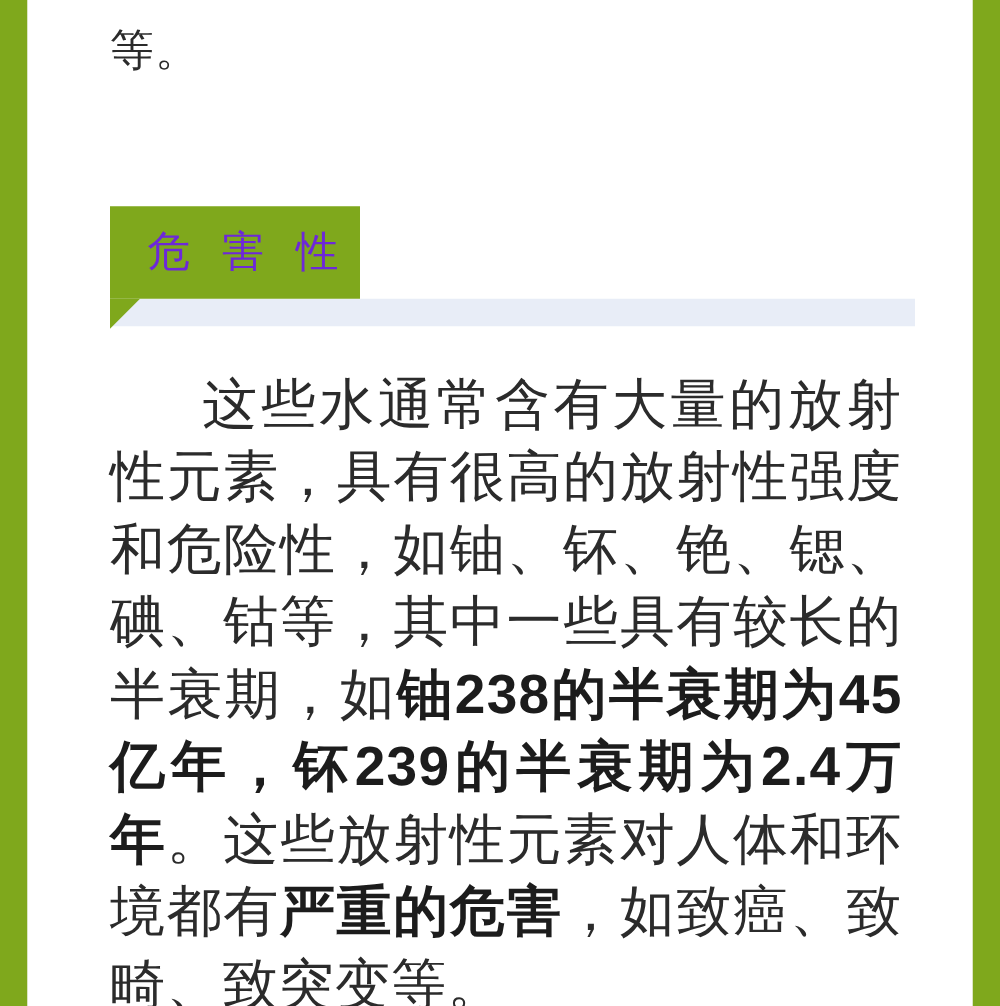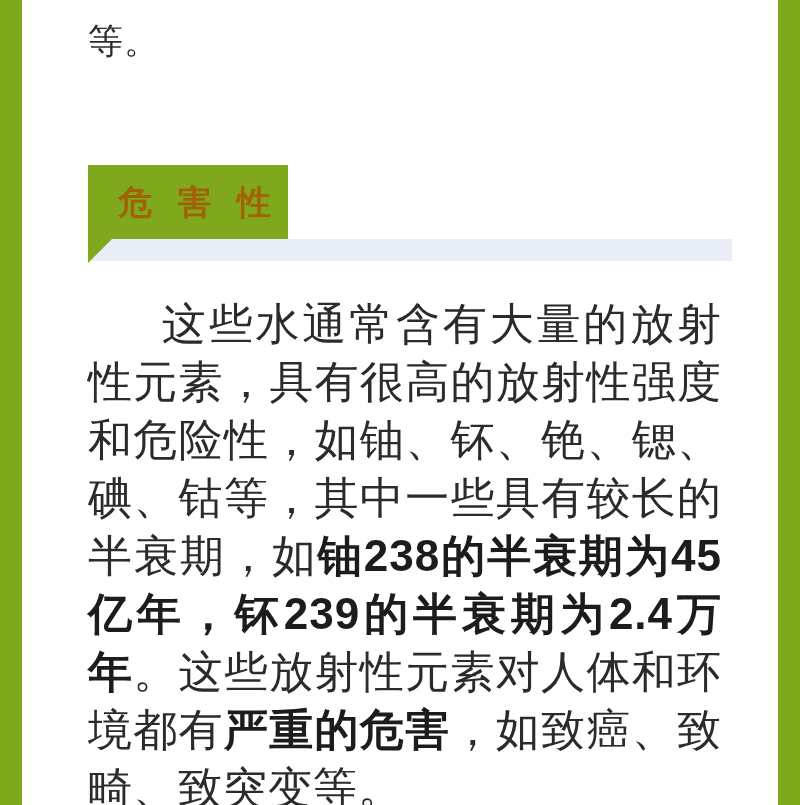--- a/index.html
+++ b/index.html
@@ -93,23 +93,23 @@
     height: 0;
     border-left: 24px solid #7fa81c;
     border-bottom: 24px solid transparent;
   }
   .heading-text {
     position: absolute;
     left: 30px;
     top: 0;
     height: 74px;
     line-height: 74px;
-    color: #a16207;
+    color: #6d28d9;
     font-size: 34px;
-    font-weight: bold;
+    font-weight: normal;
     letter-spacing: 8px;
     white-space: nowrap;
   }
 
   
   .para-body {
     position: absolute;
     top: 295px;
     left: 0;
     right: 0;

